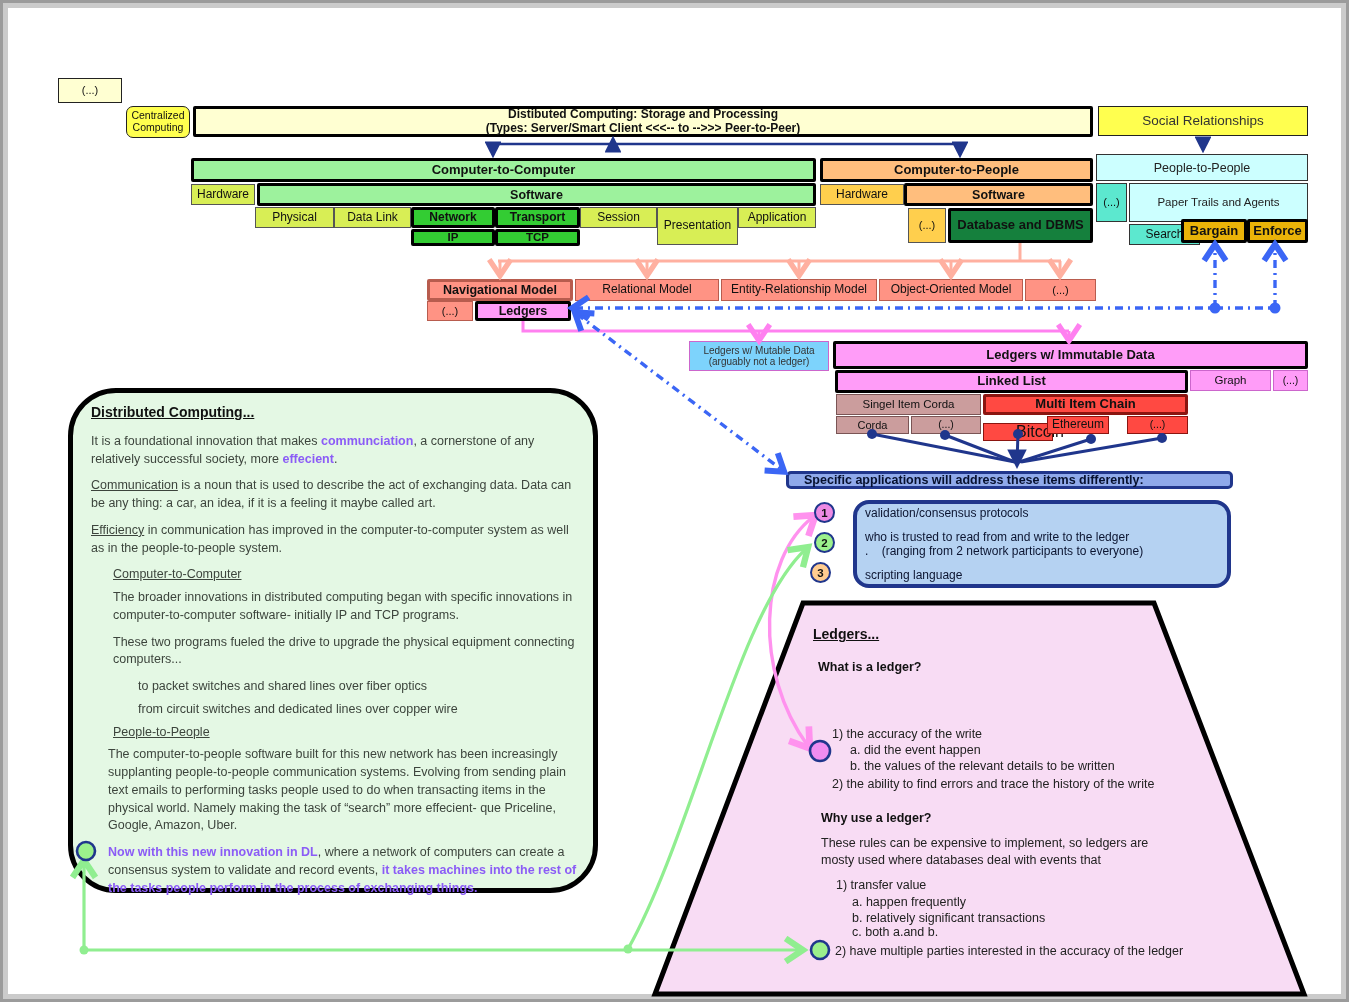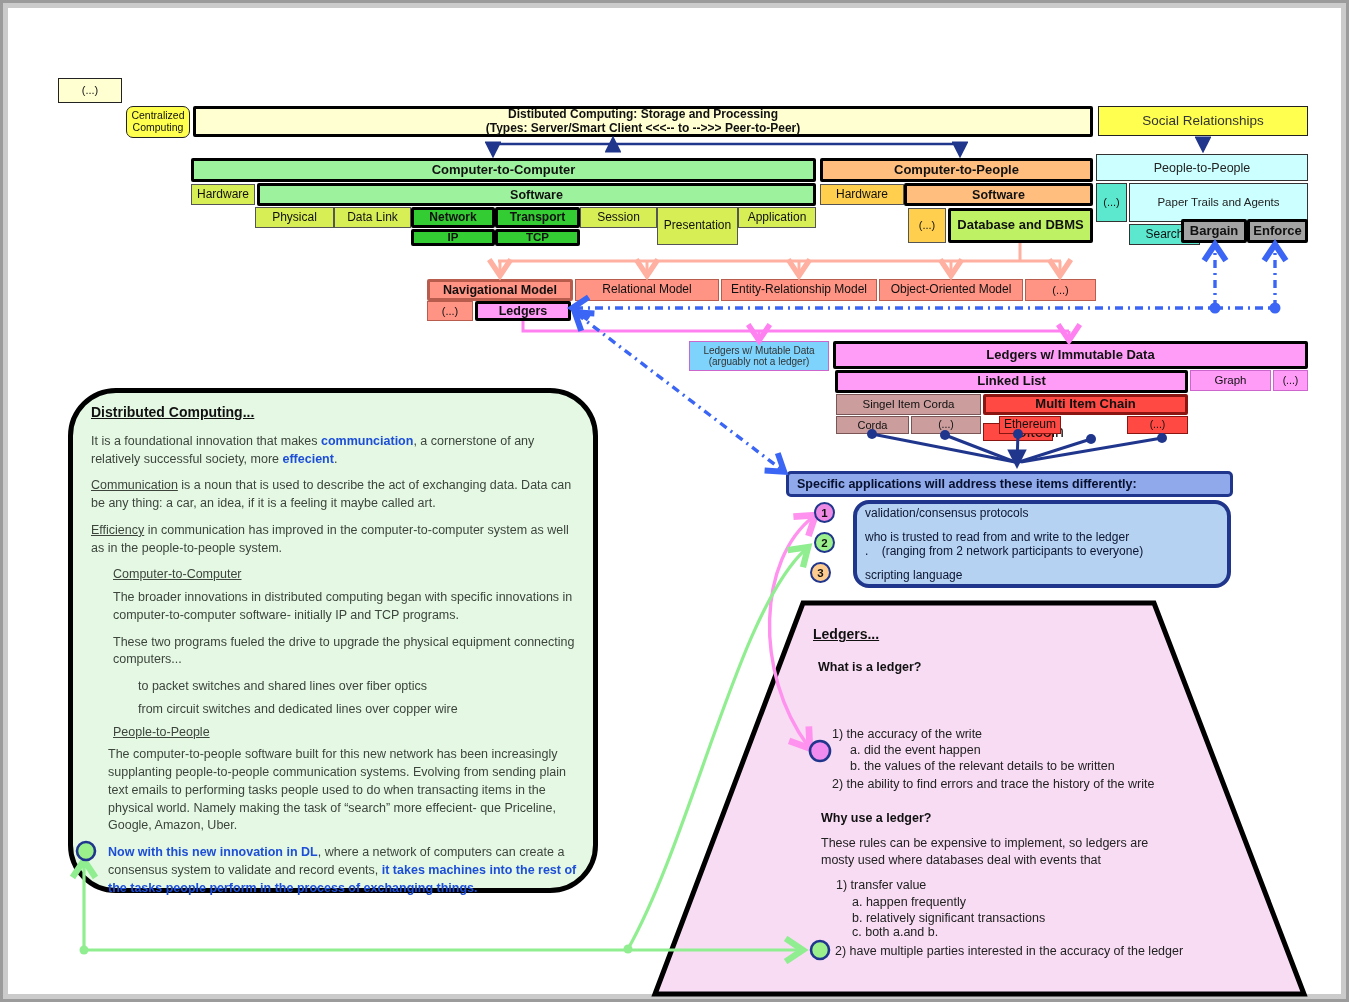--- a/index.html
+++ b/index.html
@@ -10,45 +10,45 @@
   .bd3{border-width:3px;border-color:#000;border-radius:2px;}
   .b{font-weight:bold;}
   
   .yl{background:#ffffd2;}   
   .yb{background:#ffff4f;}   
   .gl{background:#9df29d;}   
   .gy{background:#d8ee55;border-color:#555;}   
   .gd{background:#33cc33;}   
   .ol{background:#ffbe7d;}   
   .oy{background:#ffcf4d;border-color:#555;}   
-  .od{background:#bef264;}   
+  .od{background:#15803d;}   
   .cl{background:#ccffff;border-color:#333;}   
   .ct{background:#5ce8cf;border-color:#333;}   
-  .bb{background:#a3a3a3;}   
+  .bb{background:#eab308;}   
   .sa{background:#ff9384;border-color:#b85c4e;} 
   .pk{background:#ff9cf8;}   
   .pkl{background:#7dd3fc;border-color:#cc66cc;} 
   .mv{background:#cb9d9d;border-color:#7a5555;}  
   .rd{background:#ff4942;border-color:#8b1510;}  
   .blh{background:#8fa9ea;}  
   .blb{background:#b5d2f2;}  
 
   .badge{position:absolute;width:21px;height:21px;border-radius:50%;border:2.5px solid #20368c;
          display:flex;align-items:center;justify-content:center;font-size:11.5px;font-weight:bold;color:#111;box-sizing:border-box;z-index:6;}
 
   
   #green-box{position:absolute;left:65px;top:385px;width:530px;height:505px;background:#e4f8e4;
              border:5px solid #000;border-radius:48px;box-sizing:border-box;z-index:2;}
   #green-text{position:absolute;left:88px;top:400px;width:492px;color:#3c443c;font-size:12.5px;line-height:1.42;z-index:3;}
   #green-text .gt{font-size:14px;font-weight:bold;text-decoration:underline;color:#111;margin-bottom:10px;}
   .gp{margin-bottom:9px;}
   .gh{text-decoration:underline;margin-bottom:5px;}
   .ind1{margin-left:22px;}
   .ind2{margin-left:47px;margin-bottom:5px;}
-  .rb{font-weight:bold;color:#1d4ed8;}
+  .rb{font-weight:bold;color:#8b5cf6;}
   .ru{text-decoration:underline;}
 
   
   .tz{position:absolute;color:#222;font-size:12.5px;line-height:1.35;z-index:3;}
   .tzh{font-weight:bold;color:#111;}
   .tzt{font-weight:bold;text-decoration:underline;font-size:14px;color:#111;}
 
   
   .bi{position:absolute;color:#0b1430;font-size:12px;z-index:5;}
   .pre{white-space:pre;}
@@ -114,24 +114,24 @@
   </div>
   <div class="box pk bd3 b" style="left:830px;top:338px;width:475px;height:28px;font-size:13px;">Ledgers w/ Immutable Data</div>
   <div class="box pk bd3 b" style="left:832px;top:367px;width:353px;height:23px;font-size:13px;">Linked List</div>
   <div class="box pk" style="left:1187px;top:367px;width:81px;height:21px;font-size:11.5px;border-color:#cc66cc;">Graph</div>
   <div class="box pk" style="left:1270px;top:367px;width:35px;height:21px;font-size:10.5px;border-color:#cc66cc;">(...)</div>
   <div class="box mv" style="left:833px;top:391px;width:145px;height:21px;font-size:11.5px;">Singel Item Corda</div>
   <div class="box rd bd3 b" style="left:980px;top:391px;width:205px;height:21px;font-size:13px;">Multi Item Chain</div>
   <div class="box mv" style="left:833px;top:413px;width:73px;height:18px;font-size:11px;">Corda</div>
   <div class="box mv" style="left:908px;top:413px;width:70px;height:18px;font-size:10.5px;">(...)</div>
   <div class="box rd" style="left:980px;top:420px;width:70px;height:18px;font-size:16px;padding-left:44px;">Bitcoin</div>
-  <div class="box rd" style="left:996px;top:413px;width:62px;height:18px;font-size:12px;">Ethereum</div>
+  <div class="box rd" style="left:1044px;top:413px;width:62px;height:18px;font-size:12px;">Ethereum</div>
   <div class="box rd" style="left:1124px;top:413px;width:61px;height:18px;font-size:10.5px;">(...)</div>
 
-  <div class="box blh bd3 b" style="left:783px;top:468px;width:447px;height:26px;font-size:12.5px;border-color:#20368c;border-radius:5px;justify-content:flex-start;flex-direction:row;padding-left:8px;text-align:left;color:#06102e;">Specific applications will address these items differently:</div>
+  <div class="box blh bd3 b" style="left:783px;top:468px;width:447px;height:18px;font-size:12.5px;border-color:#20368c;border-radius:5px;justify-content:flex-start;flex-direction:row;padding-left:15px;text-align:left;color:#06102e;">Specific applications will address these items differently:</div>
   <div class="box blb" style="left:850px;top:497px;width:378px;height:88px;border:4px solid #20368c;border-radius:16px;"></div>
   <div class="badge" style="left:811px;top:499px;background:#ee8ae4;">1</div>
   <div class="badge" style="left:811px;top:529px;background:#9cf08c;">2</div>
   <div class="badge" style="left:807px;top:559px;background:#ffcc90;">3</div>
   <div class="bi" style="left:862px;top:503px;">validation/consensus protocols</div>
   <div class="bi" style="left:862px;top:527px;">who is trusted to read from and write to the ledger</div>
   <div class="bi pre" style="left:862px;top:541px;">.    (ranging from 2 network participants to everyone)</div>
   <div class="bi" style="left:862px;top:565px;">scripting language</div>
 
   <div id="green-box"></div>

